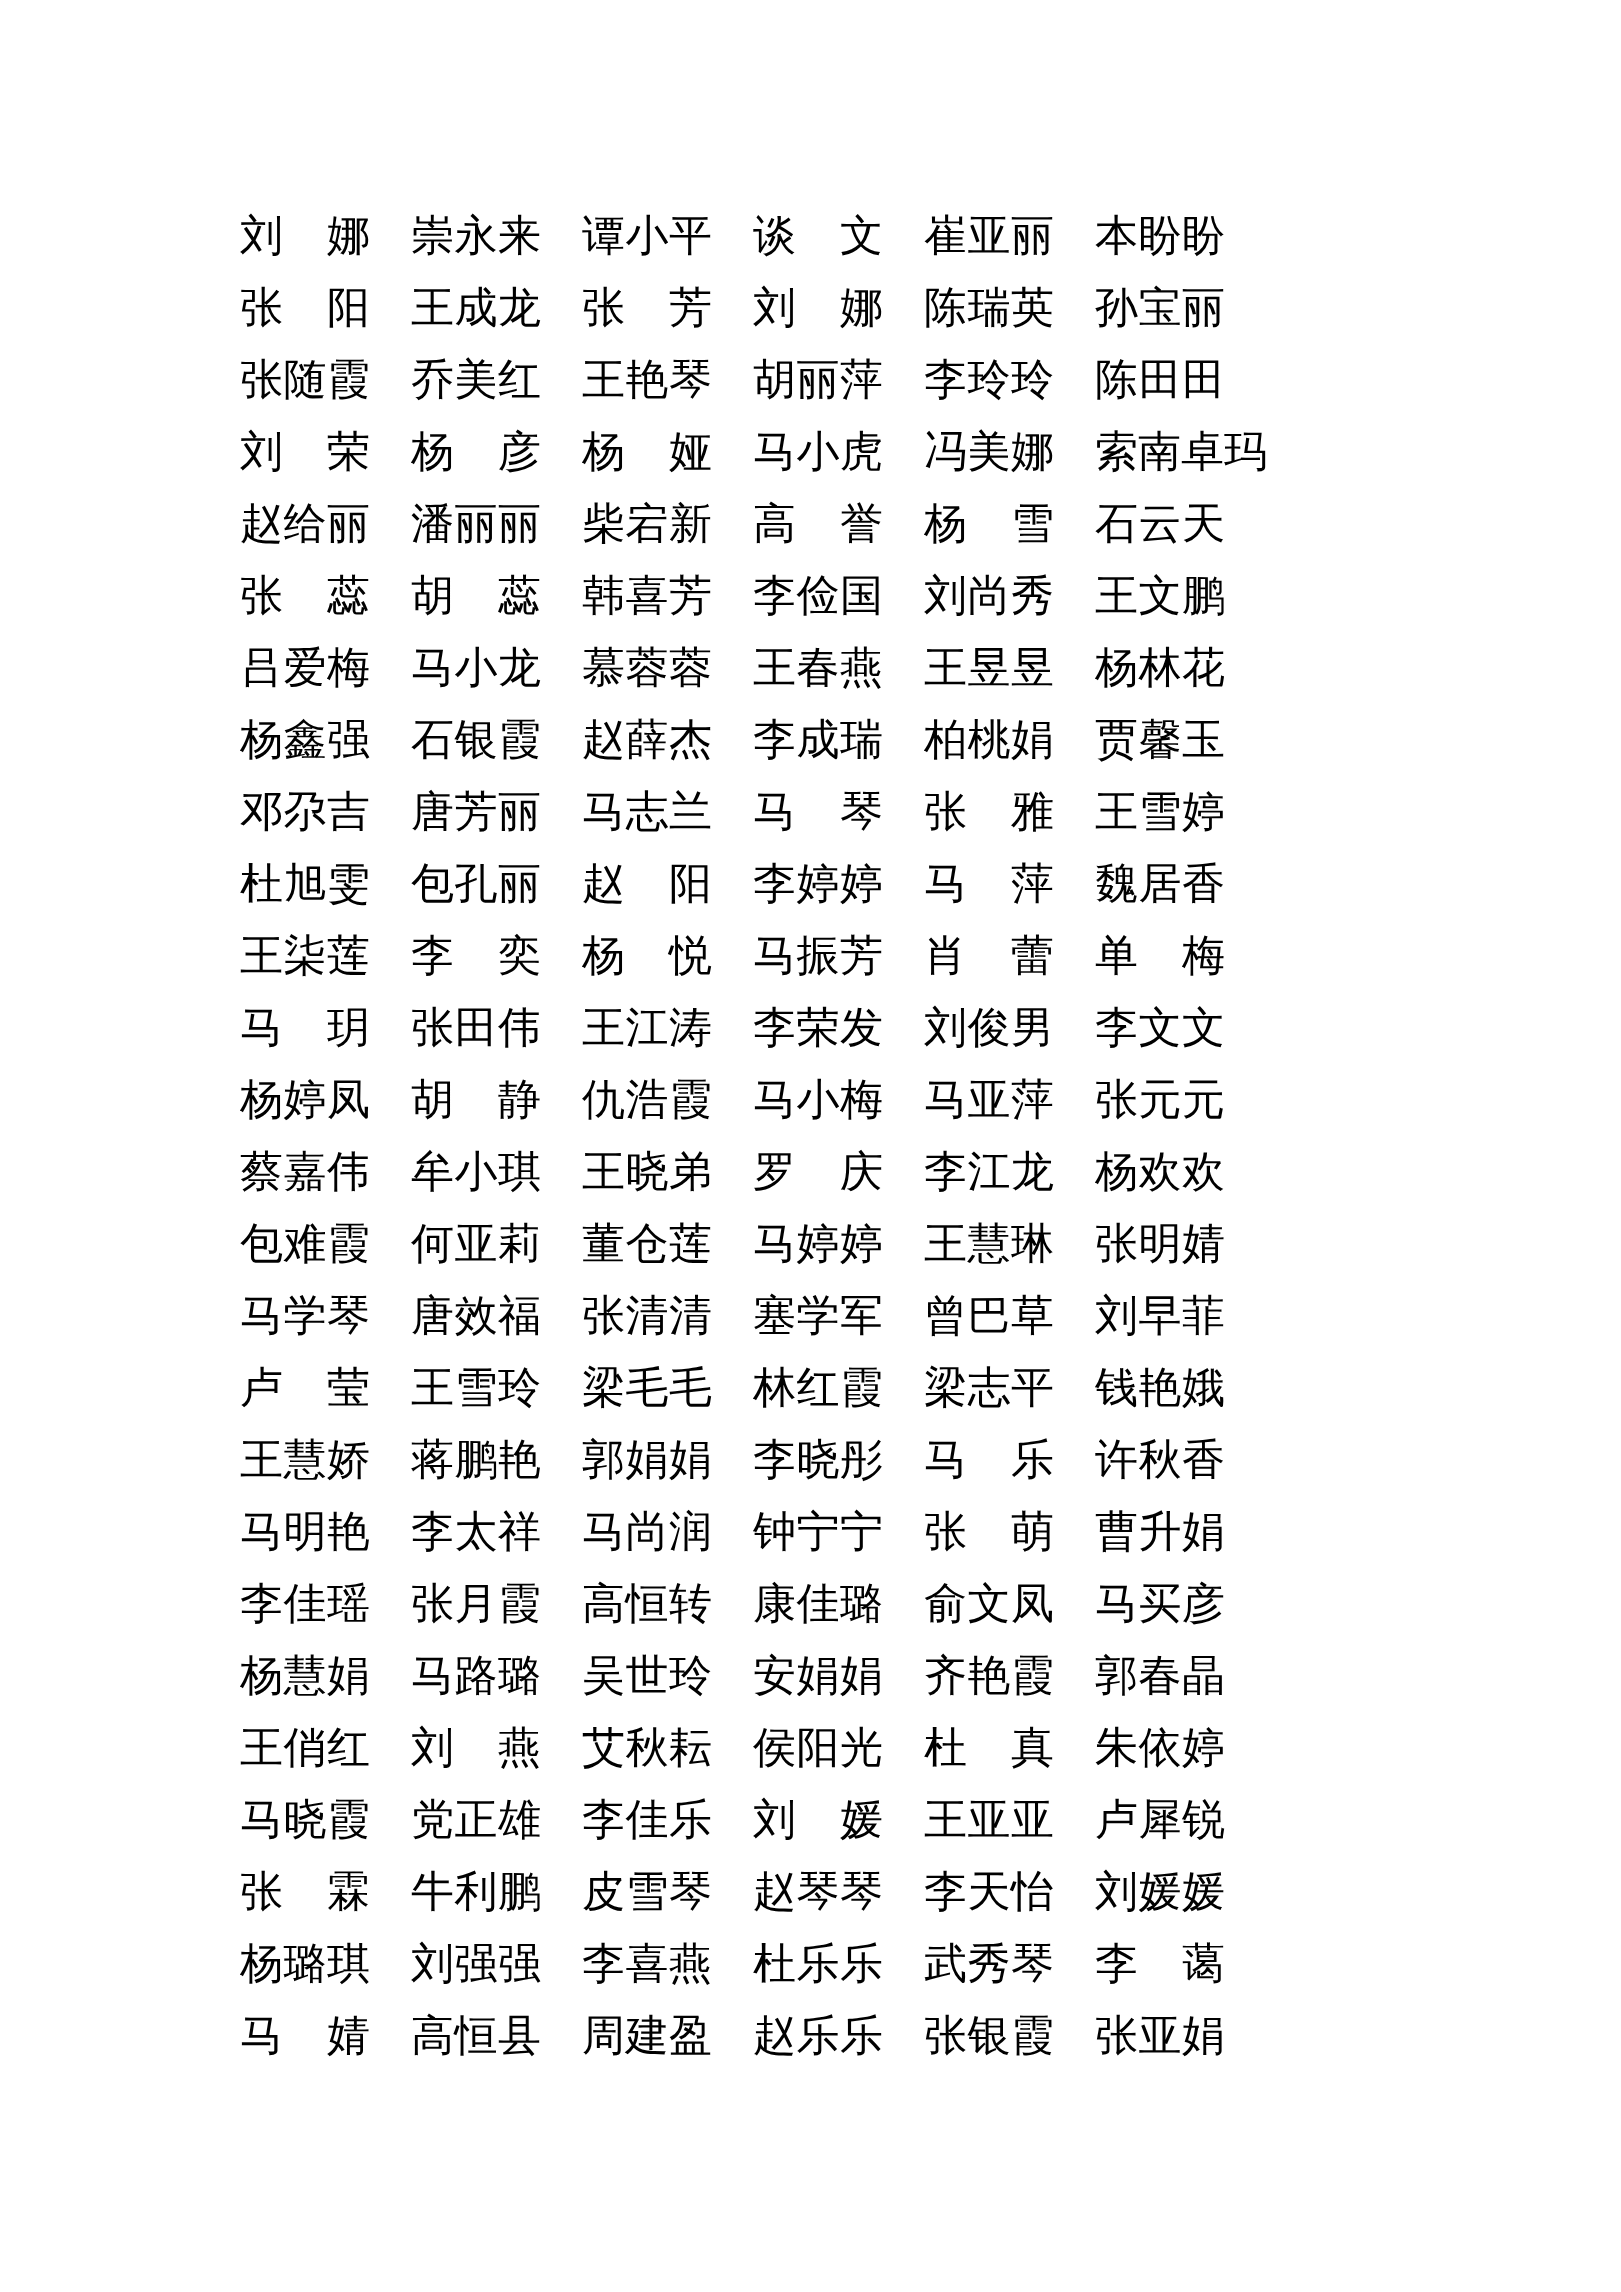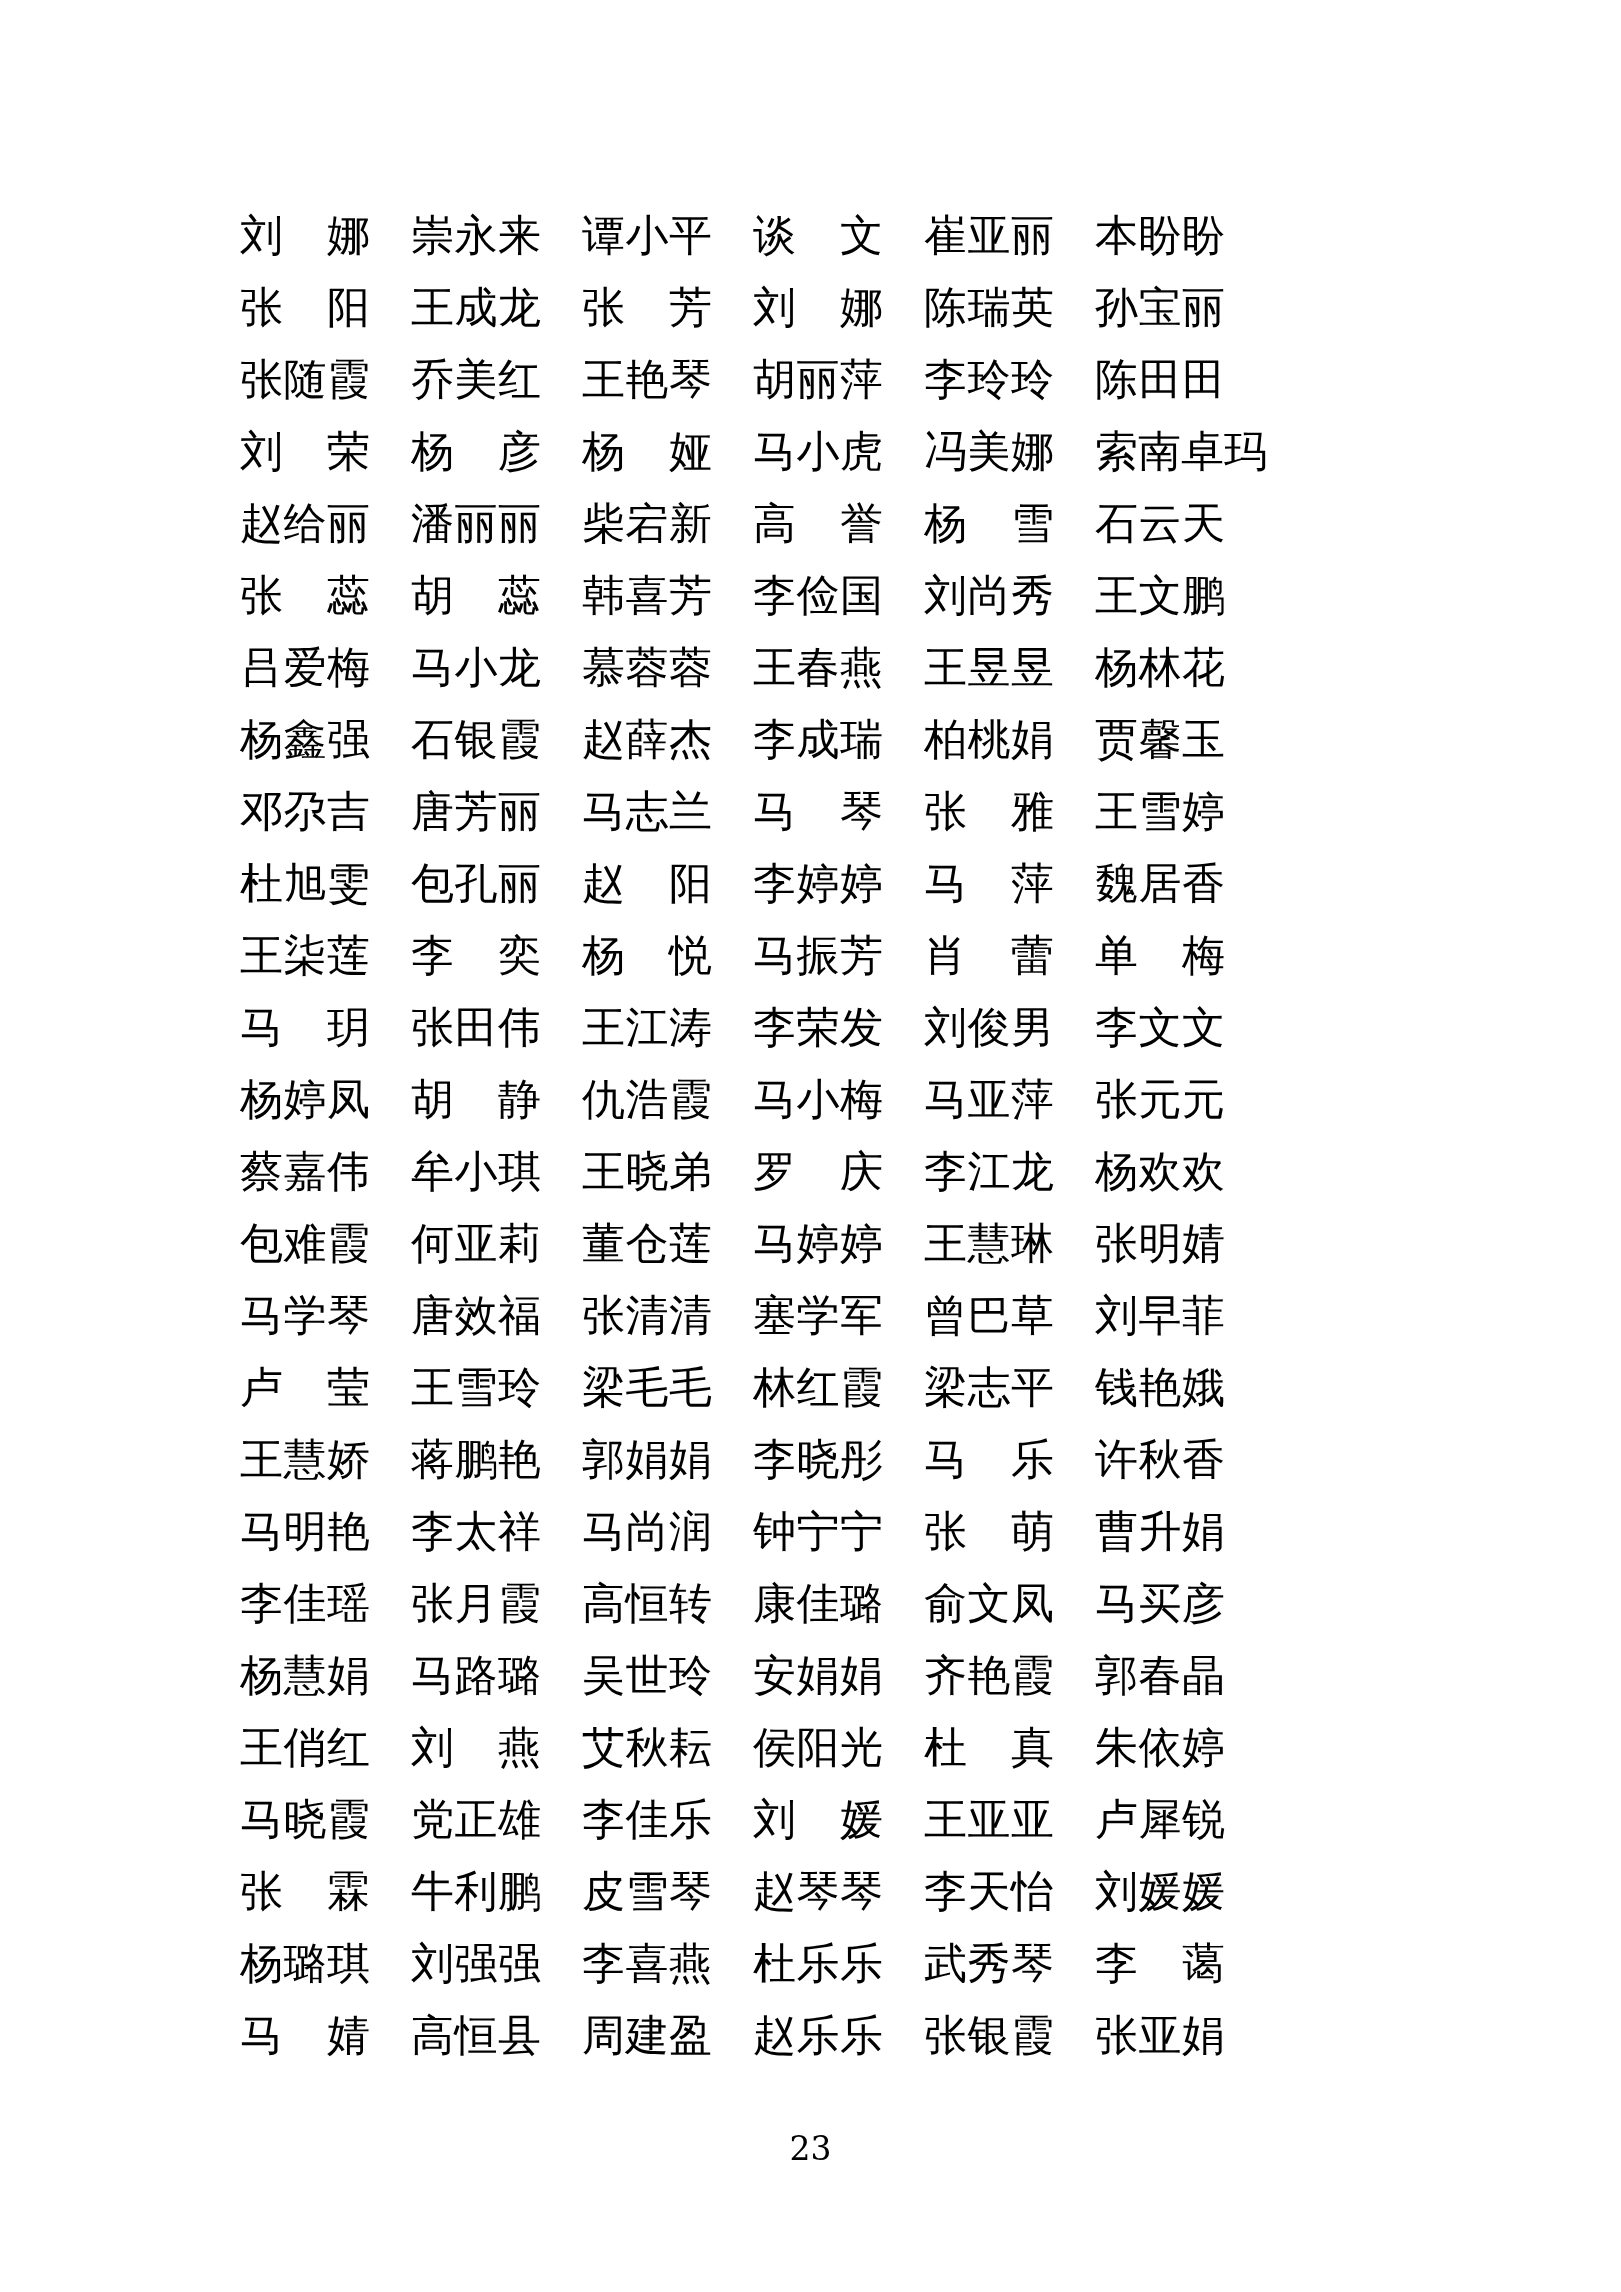--- a/index.html
+++ b/index.html
@@ -675,15 +675,14 @@
         </span><span class="person-name">
           <span>张</span>
           <span>银</span>
           <span>霞</span>
         </span><span class="person-name">
           <span>张</span>
           <span>亚</span>
           <span>娟</span>
         </span></div>
     </div>
-  <div class="page-number">23</div>
 </div>
 
 
 </body></html>

